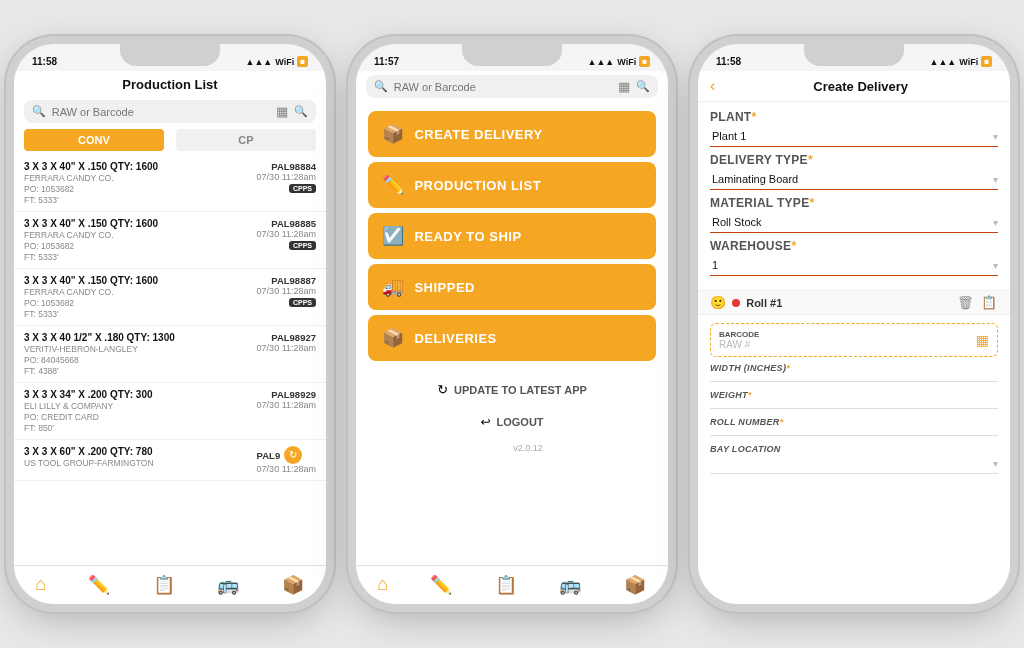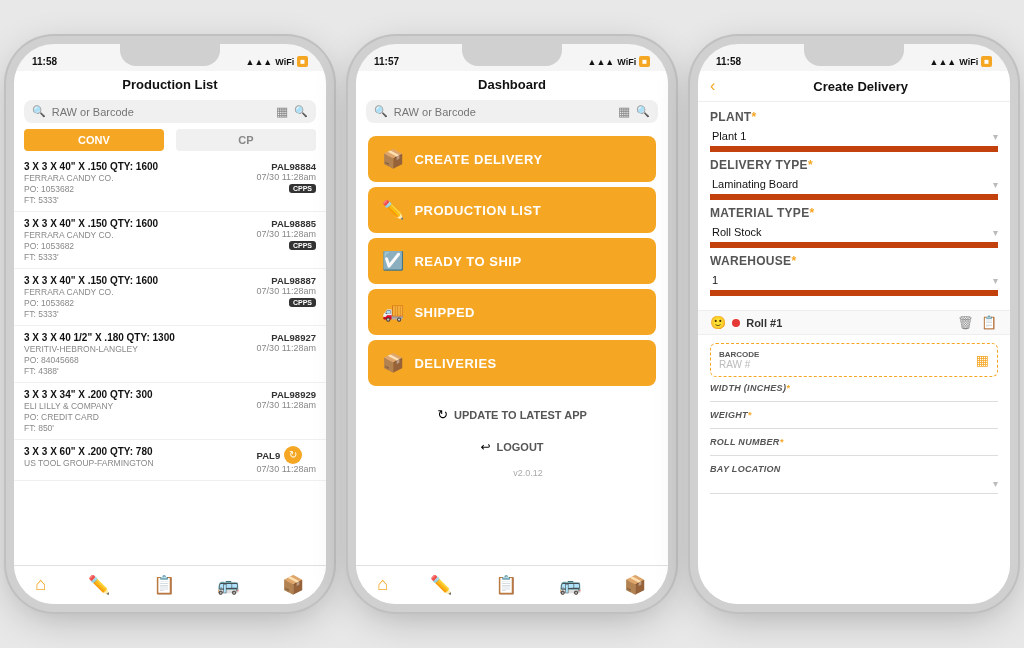--- a/index.html
+++ b/index.html
@@ -216,21 +216,21 @@
       color: #555;
       margin-bottom: 2px;
       text-transform: uppercase;
       letter-spacing: 0.3px;
     }
     .field-label span { color: #f5a623; }
     .field-value {
       font-size: 11px;
       color: #111;
       padding: 4px 0 4px 2px;
-      border-bottom: 6px solid #c2410c;
+      border-bottom: 1px solid #c2410c;
       display: flex;
       justify-content: space-between;
       align-items: center;
       margin-bottom: 6px;
     }
     .chevron-down { color: #bbb; font-size: 10px; }
     .roll-header {
       display: flex;
       align-items: center;
       padding: 4px 12px;
@@ -384,21 +384,20 @@
     <div class="phone-notch"></div>
     <div class="status-bar">
       <span>11:57</span>
       <div class="status-icons">
         <span>▲▲▲</span>
         <span>WiFi</span>
         <span style="background:#f5a623;color:white;padding:1px 3px;border-radius:2px;font-size:8px;">■</span>
       </div>
     </div>
     <div class="phone-content">
-      <div class="screen-title">Dashboard</div>
       <div class="search-bar">
         <span class="search-icon-small">🔍</span>
         <input type="text" style="border: none; background: transparent; font-size: 11px; color: rgb(136, 136, 136); flex: 1 1 0%; outline: none;" placeholder="RAW or Barcode">
         <span class="barcode-icon">▦</span>
         <span class="search-icon-small">🔍</span>
       </div>
       <div style="margin-top:4px;">
         <div class="menu-btn">
           <span class="menu-btn-icon">📦</span>
           <span class="menu-btn-label">CREATE DELIVERY</span>

